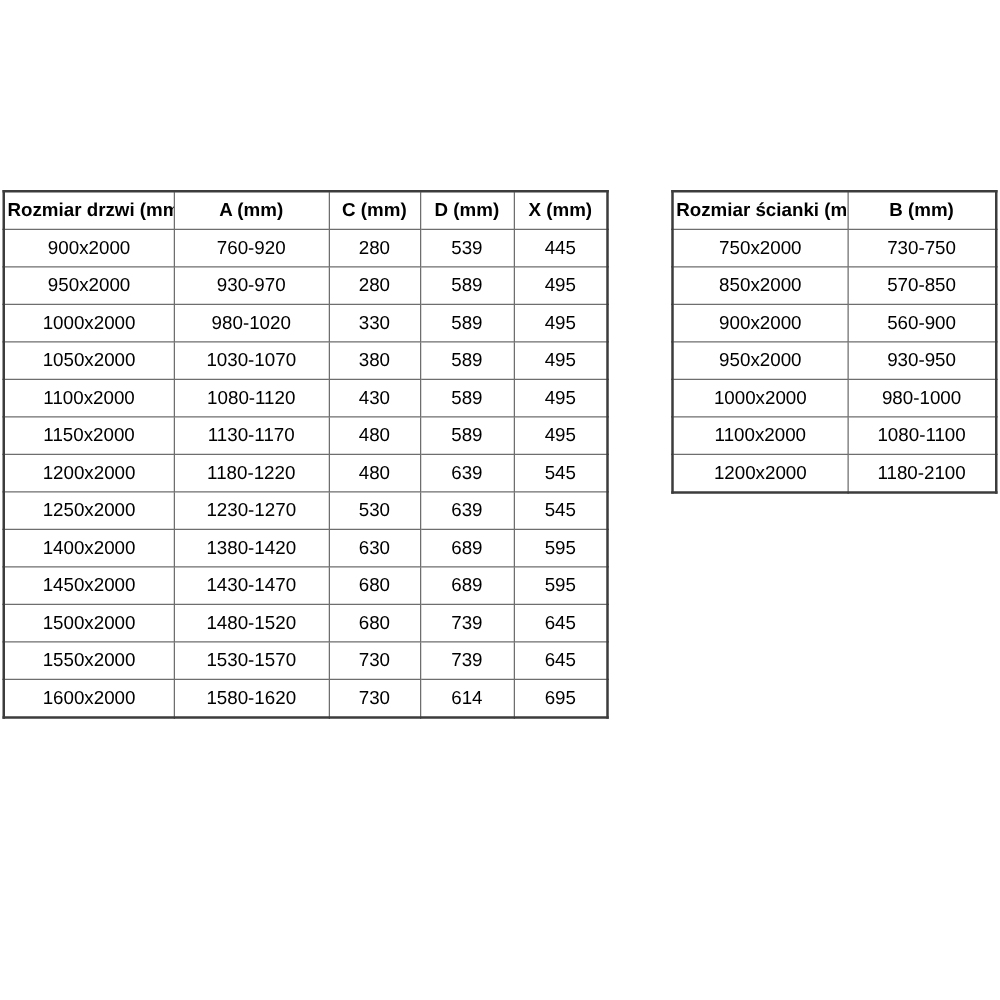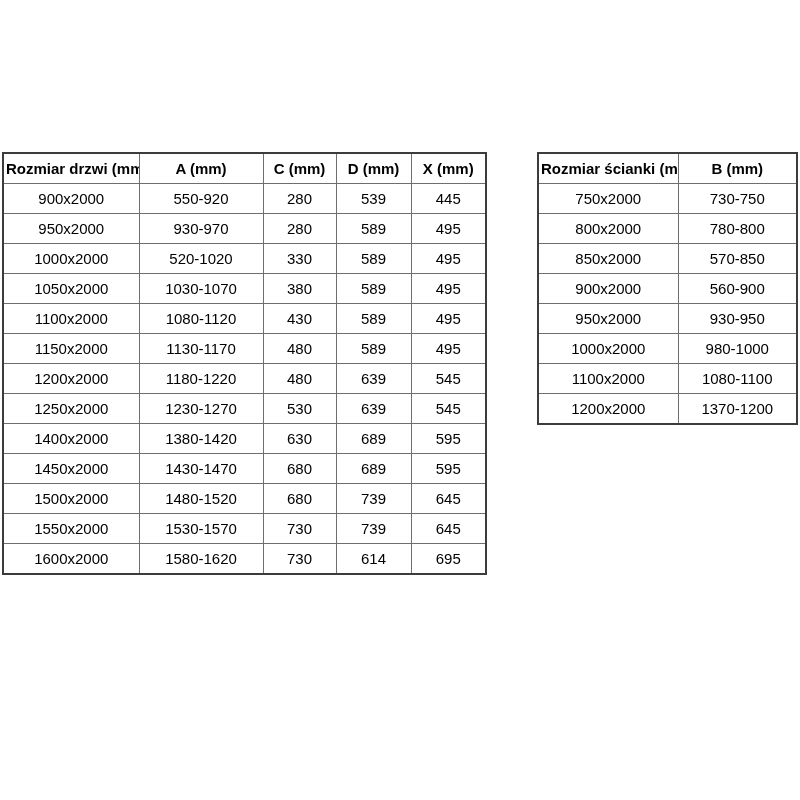--- a/index.html
+++ b/index.html
@@ -80,35 +80,35 @@
           <th>Rozmiar drzwi (mm)</th>
           <th>A (mm)</th>
           <th>C (mm)</th>
           <th>D (mm)</th>
           <th>X (mm)</th>
         </tr>
       </thead>
     <tbody>
         <tr>
           <td>900x2000</td>
-          <td>550-920</td>
+          <td>760-920</td>
           <td>280</td>
           <td>539</td>
           <td>445</td>
         </tr>
         <tr>
           <td>950x2000</td>
           <td>930-970</td>
           <td>280</td>
           <td>589</td>
           <td>495</td>
         </tr>
         <tr>
           <td>1000x2000</td>
-          <td>520-1020</td>
+          <td>980-1020</td>
           <td>330</td>
           <td>589</td>
           <td>495</td>
         </tr>
         <tr>
           <td>1050x2000</td>
           <td>1030-1070</td>
           <td>380</td>
           <td>589</td>
           <td>495</td>
@@ -189,24 +189,20 @@
           <th>Rozmiar ścianki (mm)</th>
           <th>B (mm)</th>
         </tr>
       </thead>
     <tbody>
         <tr>
           <td>750x2000</td>
           <td>730-750</td>
         </tr>
         <tr>
-          <td>800x2000</td>
-          <td>780-800</td>
-        </tr>
-        <tr>
           <td>850x2000</td>
           <td>570-850</td>
         </tr>
         <tr>
           <td>900x2000</td>
           <td>560-900</td>
         </tr>
         <tr>
           <td>950x2000</td>
           <td>930-950</td>
@@ -214,18 +210,18 @@
         <tr>
           <td>1000x2000</td>
           <td>980-1000</td>
         </tr>
         <tr>
           <td>1100x2000</td>
           <td>1080-1100</td>
         </tr>
         <tr>
           <td>1200x2000</td>
-          <td>1370-1200</td>
+          <td>1180-2100</td>
         </tr>
       </tbody>
   </table>
 
 </div>
 
 </body></html>

